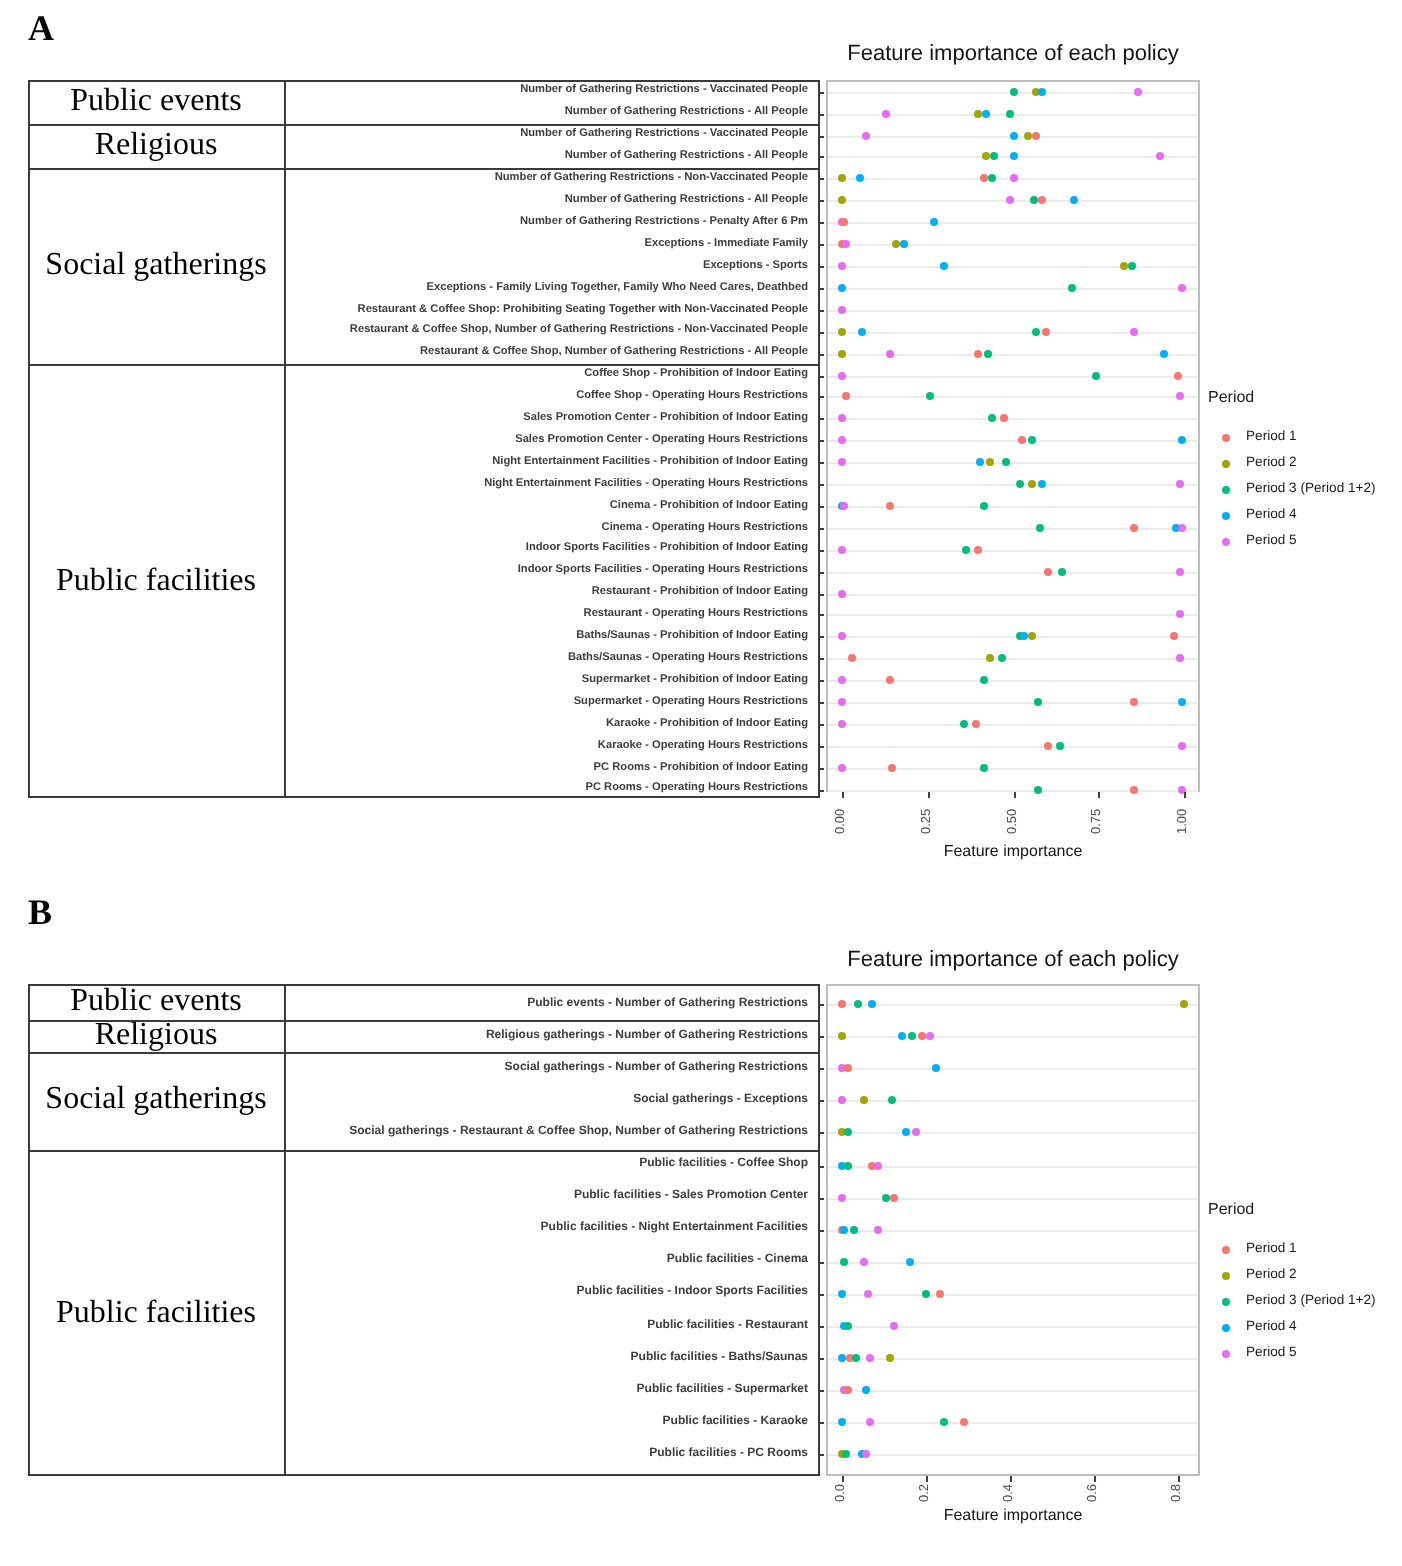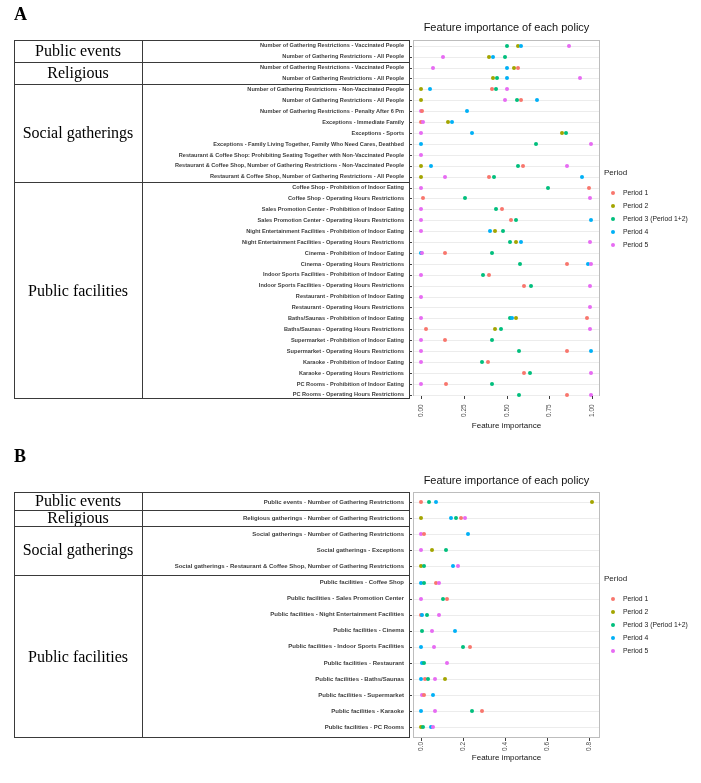--- a/index.html
+++ b/index.html
@@ -20,21 +20,21 @@
           color:#000;text-align:center;overflow:hidden;}
   .ppanel{position:absolute;border:1px solid #bdbdbd;background:#fff;box-sizing:border-box;}
   .grid{position:absolute;height:1px;background:#ececec;}
   .rowlab{position:absolute;left:145px;width:259px;text-align:right;color:#3d3d3d;
           font-weight:700;white-space:nowrap;}
   .ytick{position:absolute;width:3px;height:1px;background:#3f3f3f;}
   .dot{position:absolute;width:4px;height:4px;border-radius:50%;}
   .xtickmark{position:absolute;width:1px;height:3px;background:#3f3f3f;}
   .vticklab{position:absolute;writing-mode:vertical-rl;transform:rotate(180deg);
           font-size:6.5px;line-height:8px;color:#4d4d4d;white-space:nowrap;}
-  .legend{position:absolute;left:604px;width:96px;}
+  .legend{position:absolute;left:604px;width:96px;margin-top:26px;}
   .legend-a{top:168px;} .legend-b{top:574px;}
   .legend-title{font-size:8px;color:#1a1a1a;margin:0 0 9px 0;}
   .legend-item{display:flex;align-items:center;height:13px;}
   .legend-dot{width:4px;height:4px;border-radius:50%;margin-left:7px;margin-right:8px;flex:none;}
   .legend-label{font-size:6.8px;color:#1a1a1a;white-space:nowrap;}
 </style>
 </head>
 <body>
 
 <div id="figure">

